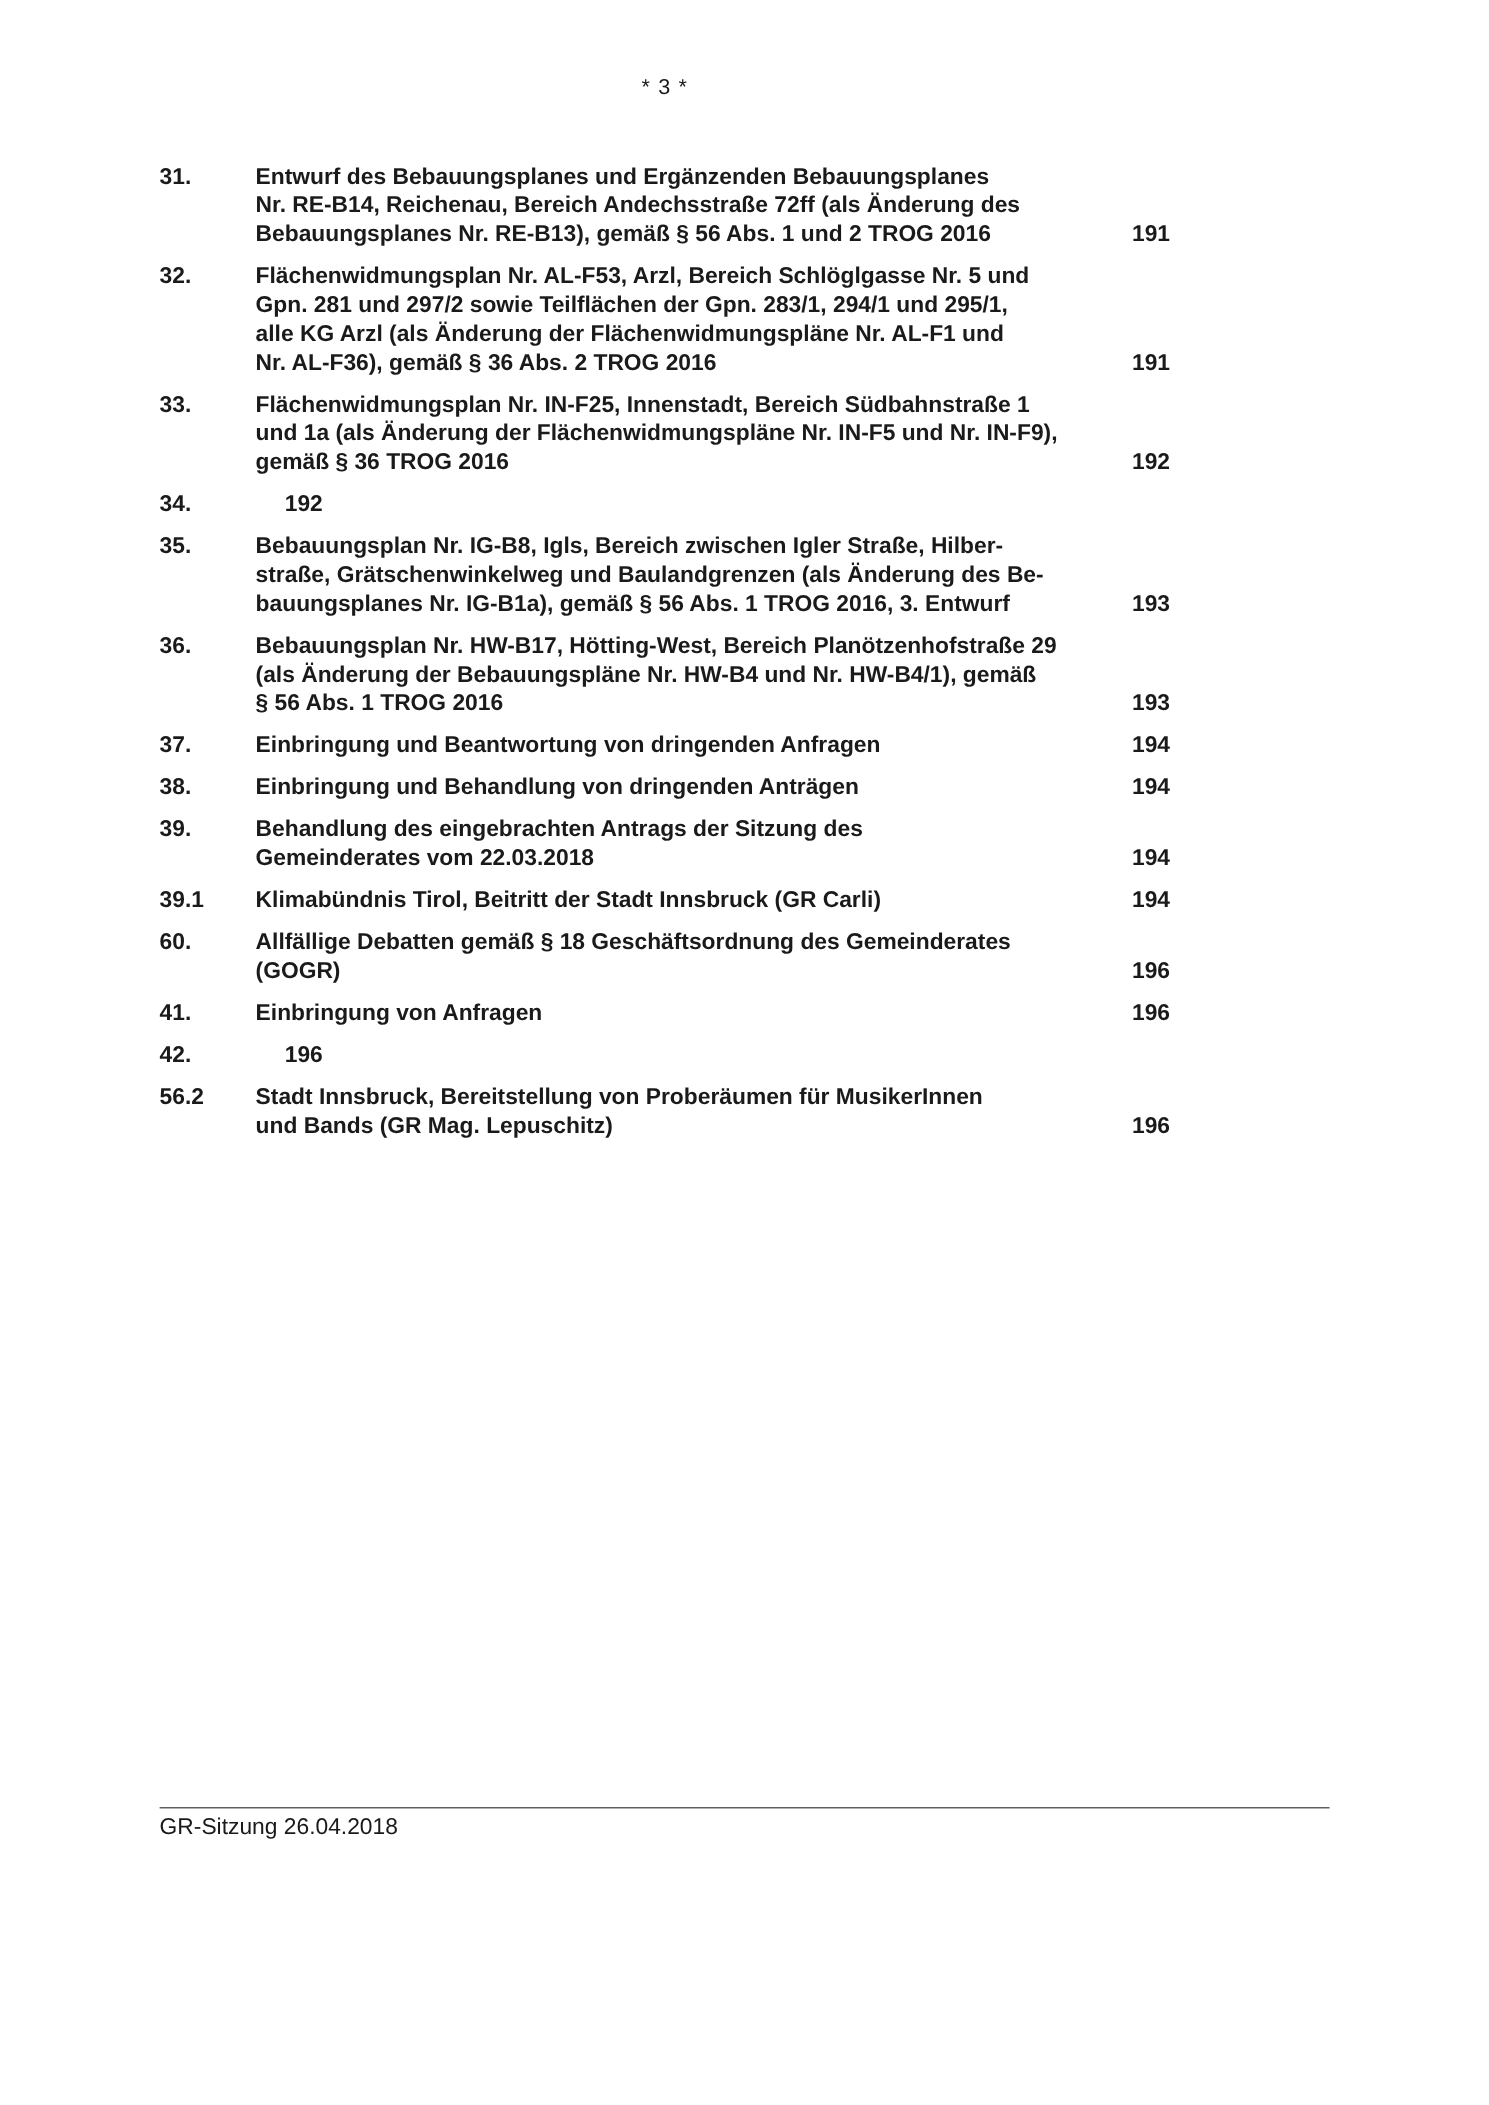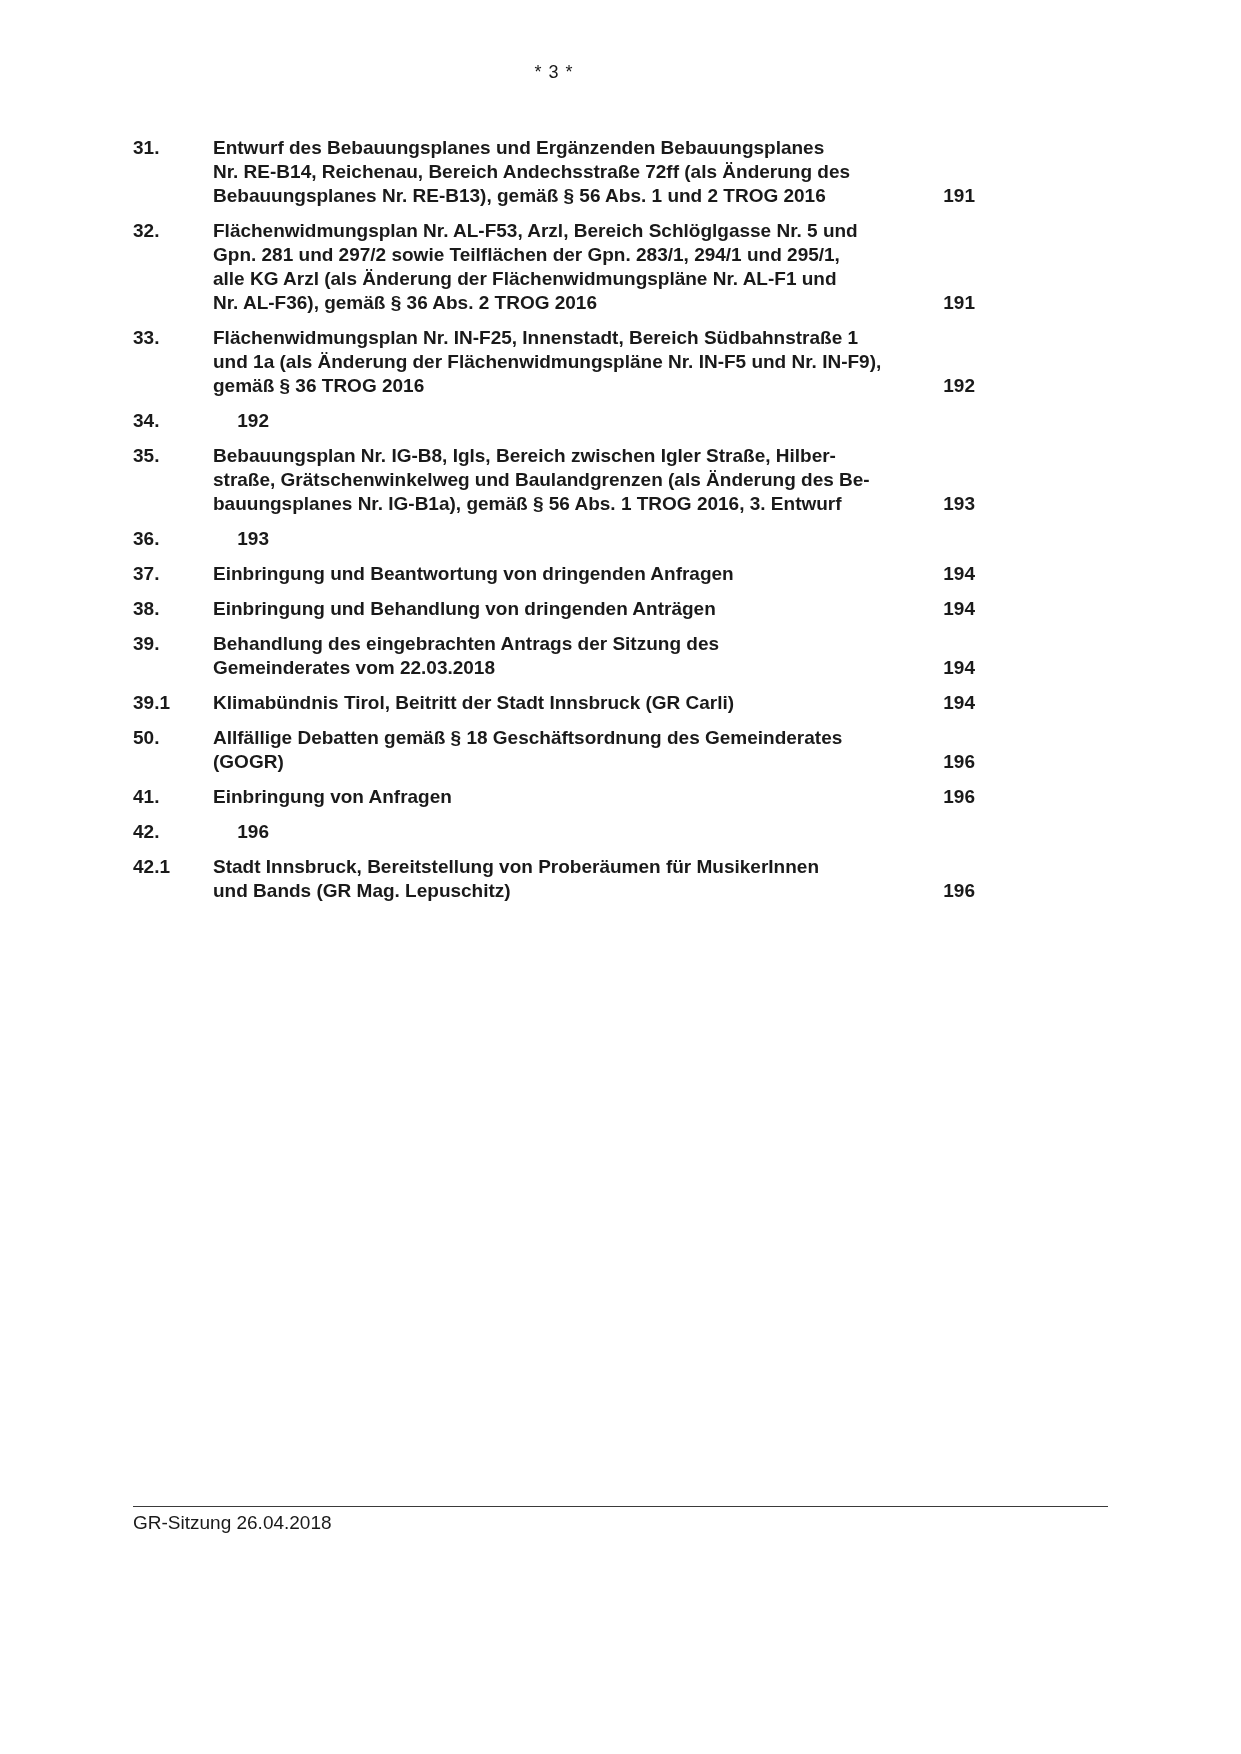--- a/index.html
+++ b/index.html
@@ -111,20 +111,23 @@
   <div class="toc-entry">
     <div class="toc-num">35.</div>
     <div class="toc-text">Bebauungsplan Nr. IG-B8, Igls, Bereich zwischen Igler Straße, Hilber-
 straße, Grätschenwinkelweg und Baulandgrenzen (als Änderung des Be-
 bauungsplanes Nr. IG-B1a), gemäß § 56 Abs. 1 TROG 2016, 3. Entwurf</div>
     <div class="toc-page">193</div>
   </div>
 
   <div class="toc-entry">
     <div class="toc-num">36.</div>
+    <div class="toc-text">Bebauungsplan Nr. HW-B17, Hötting-West, Bereich Planötzenhofstraße 29
+(als Änderung der Bebauungspläne Nr. HW-B4 und Nr. HW-B4/1), gemäß
+§ 56 Abs. 1 TROG 2016</div>
     <div class="toc-page">193</div>
   </div>
 
   <div class="toc-entry">
     <div class="toc-num">37.</div>
     <div class="toc-text">Einbringung und Beantwortung von dringenden Anfragen</div>
     <div class="toc-page">194</div>
   </div>
 
   <div class="toc-entry">
@@ -140,39 +143,39 @@
     <div class="toc-page">194</div>
   </div>
 
   <div class="toc-entry">
     <div class="toc-num">39.1</div>
     <div class="toc-text">Klimabündnis Tirol, Beitritt der Stadt Innsbruck (GR Carli)</div>
     <div class="toc-page">194</div>
   </div>
 
   <div class="toc-entry">
-    <div class="toc-num">50.</div>
+    <div class="toc-num">60.</div>
     <div class="toc-text">Allfällige Debatten gemäß § 18 Geschäftsordnung des Gemeinderates
 (GOGR)</div>
     <div class="toc-page">196</div>
   </div>
 
   <div class="toc-entry">
     <div class="toc-num">41.</div>
     <div class="toc-text">Einbringung von Anfragen</div>
     <div class="toc-page">196</div>
   </div>
 
   <div class="toc-entry">
     <div class="toc-num">42.</div>
     <div class="toc-page">196</div>
   </div>
 
   <div class="toc-entry">
-    <div class="toc-num">42.1</div>
+    <div class="toc-num">56.2</div>
     <div class="toc-text">Stadt Innsbruck, Bereitstellung von Proberäumen für MusikerInnen
 und Bands (GR Mag. Lepuschitz)</div>
     <div class="toc-page">196</div>
   </div>
 </div>
 
   <div class="page-footer">
     <div class="footer-divider"></div>
     <div class="footer-text">GR-Sitzung 26.04.2018</div>
   </div>

